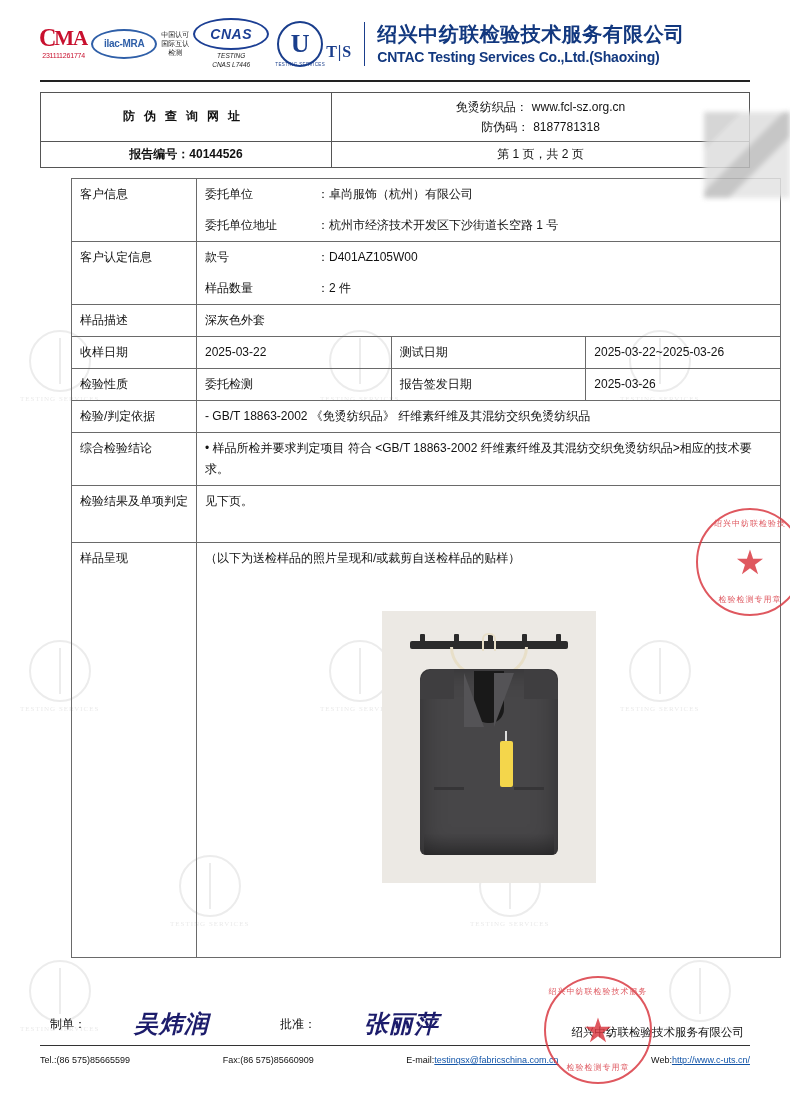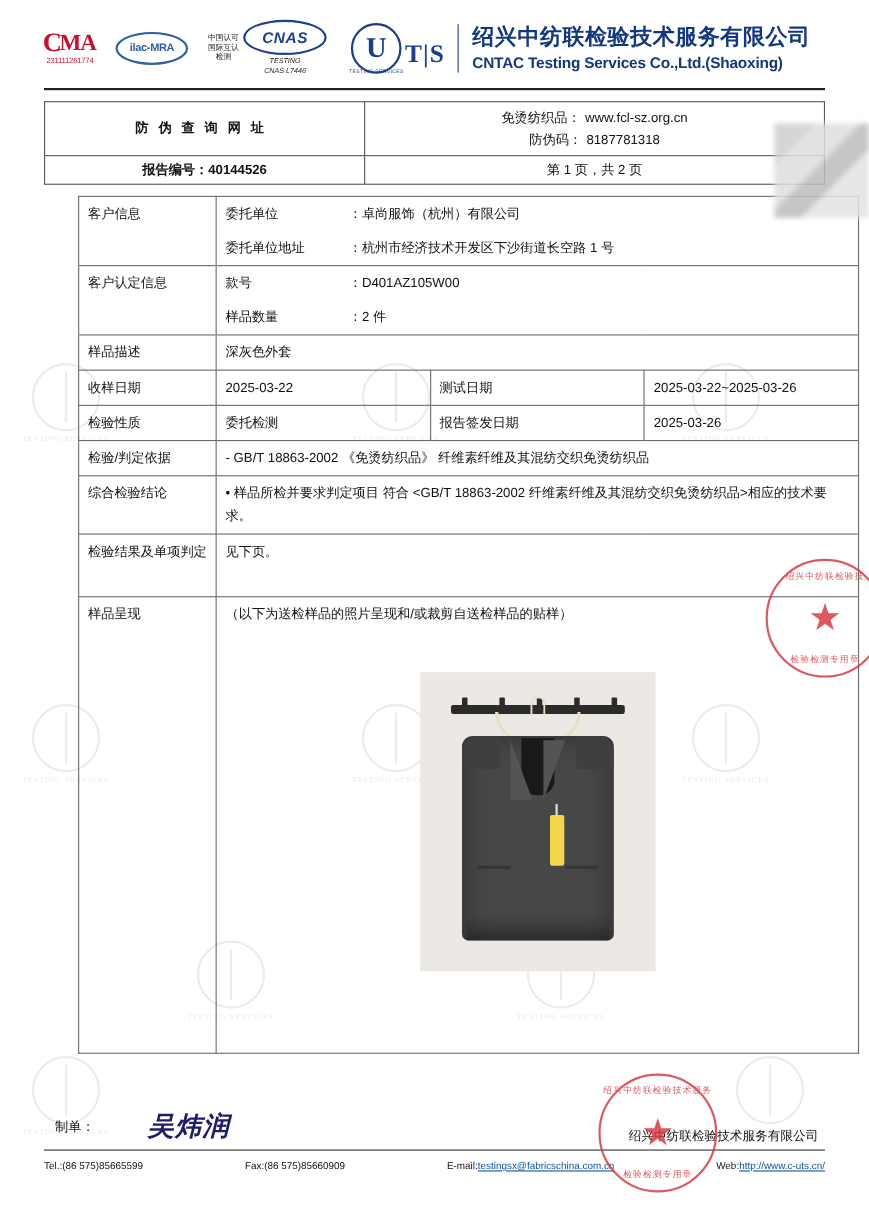--- a/index.html
+++ b/index.html
@@ -67,21 +67,21 @@
   .top {
     position: relative;
     z-index: 2;
     display: flex;
     align-items: center;
     padding: 18px 0 10px 0;
   }
   .logos {
     display: flex;
     align-items: center;
-    gap: 18px;
+    gap: 4px;
   }
   .logo-cma {
     text-align: center;
     line-height: 1;
   }
   .logo-cma .mark {
     color: #c8102e;
     font-weight: bold;
     font-size: 21px;
     letter-spacing: -1px;
@@ -173,21 +173,21 @@
   .uts-circ .arc {
     position: absolute;
     bottom: -2px;
     font-size: 4.5px;
     color: #1a3e8c;
     letter-spacing: .4px;
     white-space: nowrap;
   }
   .uts-text {
     font-family: "Liberation Serif", serif;
-    font-size: 23px;
+    font-size: 16px;
     color: #1a3e8c;
     font-weight: bold;
     letter-spacing: 1px;
     line-height: 1;
     padding-bottom: 7px;
   }
   .divider-v {
     width: 1px;
     background: #1a3e8c;
     height: 44px;
@@ -744,20 +744,26 @@
       </table>
   </div>
 
   <div class="sig-wrap">
     <div class="sig-item sig-a">
       <div class="sig-pair">
         <span>制单：</span>
         <span class="hand">吴炜润</span>
       </div>
     </div>
+    <div class="sig-item sig-b">
+      <div class="sig-pair">
+        <span>批准：</span>
+        <span class="hand">张丽萍</span>
+      </div>
+    </div>
     <div class="sig-item sig-c">绍兴中纺联检验技术服务有限公司</div>
     <div class="sig-line"></div>
   </div>
 
   <div class="footer">
     <div class="row2">
       <span>Tel.:(86 575)85665599</span>
       <span>Fax:(86 575)85660909</span>
       <span>
         <span>E-mail:</span><span class="link">testingsx@fabricschina.com.cn</span>

